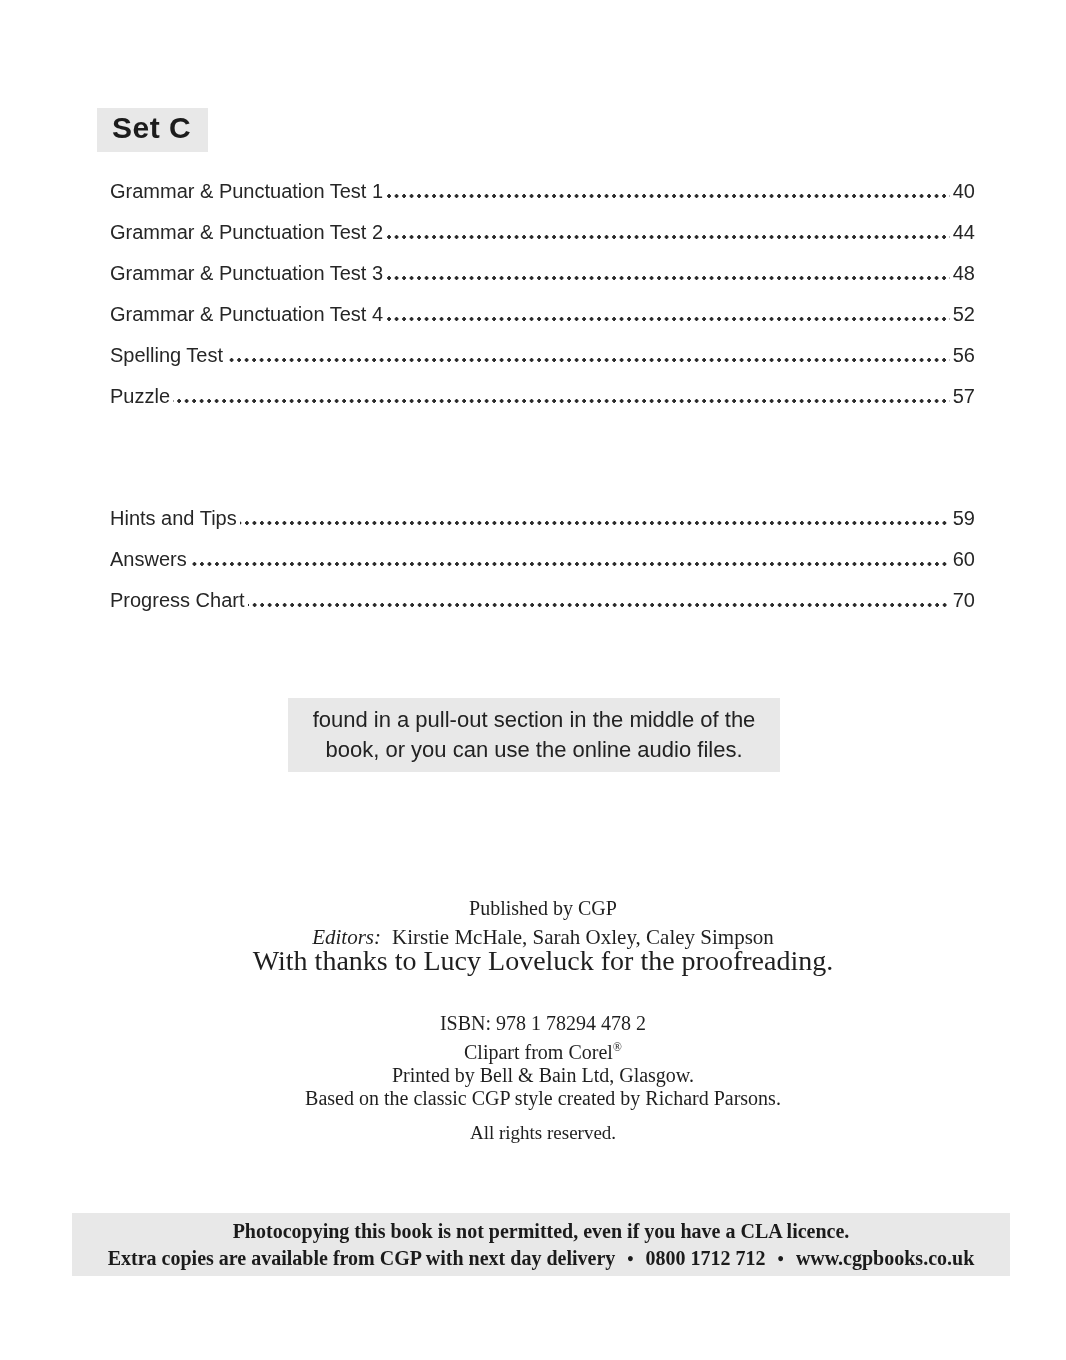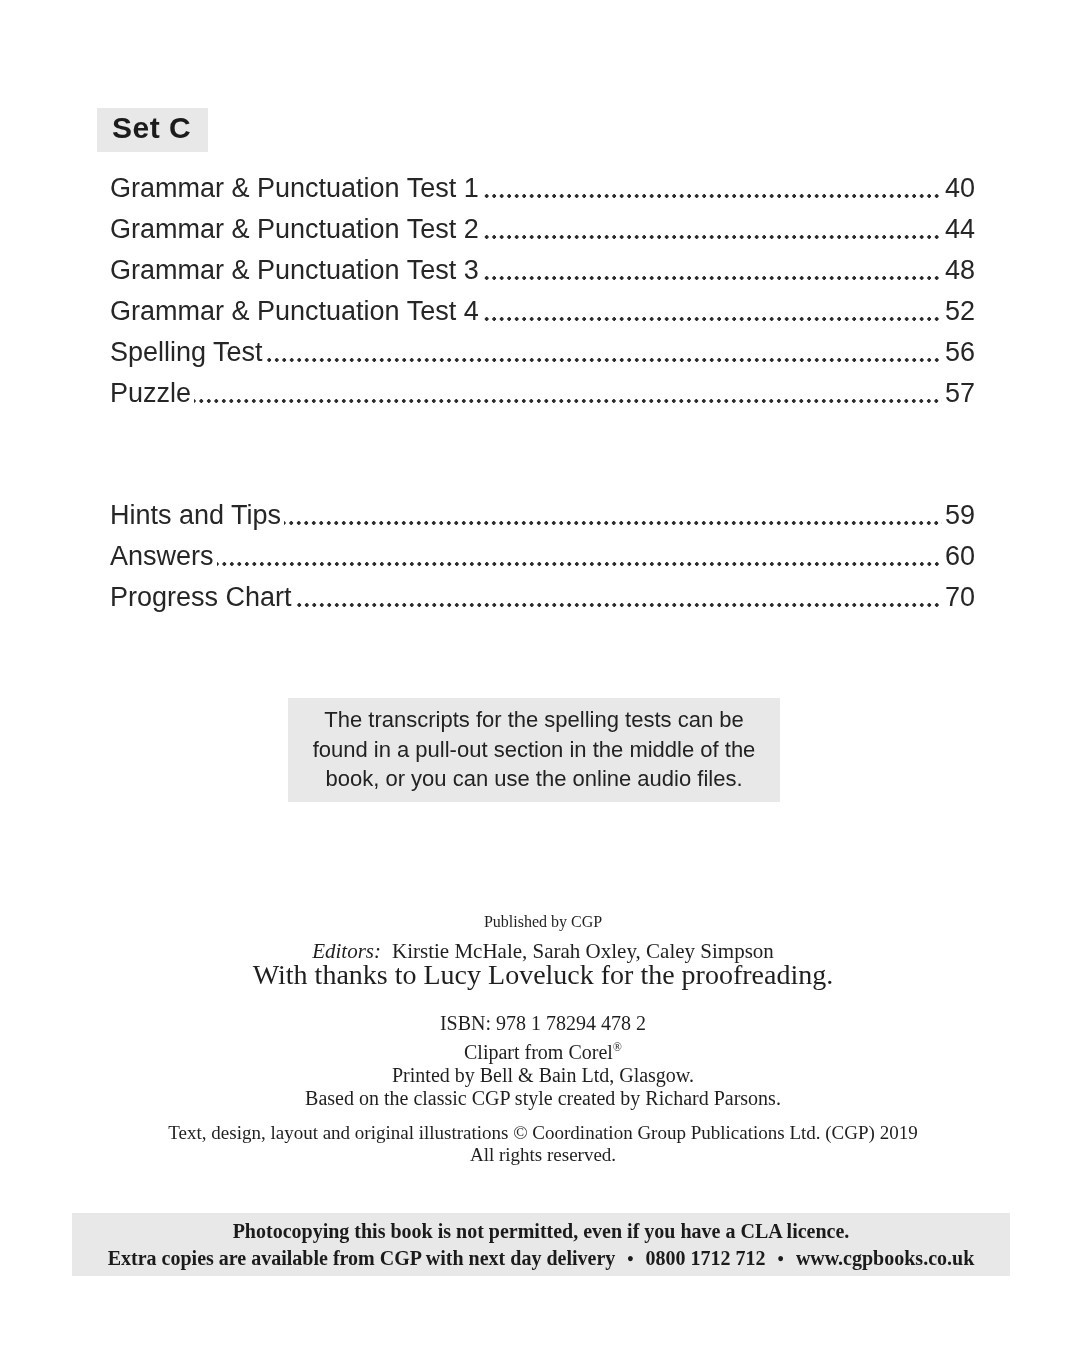--- a/index.html
+++ b/index.html
@@ -29,21 +29,21 @@
   }
 
   
   .toc-list { position: absolute; left: 110px; width: 865px; }
   .toc-list.set-c { top: 161px; }
   .toc-list.general { top: 488px; }
   .toc-row {
     display: flex;
     align-items: flex-end;
     height: 41px;
-    font-size: 27px;
+    font-size: 20px;
     color: #262626;
   }
   .toc-title { flex: none; white-space: nowrap; line-height: 1.05; }
   .toc-leader {
     flex: 1;
     height: 4px;
     margin: 0 3px 4px 3px;
     background-image: radial-gradient(circle at 2px 2px, #2a2a2a 1.6px, transparent 1.95px);
     background-size: 7.5px 4px;
     background-repeat: repeat-x;
@@ -70,21 +70,21 @@
     position: absolute;
     left: 20px;
     width: 1046px;
     text-align: center;
     font-family: "Liberation Serif", serif;
     color: #1f1f1f;
   }
   .colophon.block-1 { top: 893px; }
   .colophon.block-2 { top: 1012px; font-size: 20px; line-height: 23.5px; }
   .colophon.block-3 { top: 1122px; font-size: 19px; line-height: 22px; }
-  .published-by { font-size: 16px; line-height: 30px; margin-top: 14px; }
+  .published-by { font-size: 20px; line-height: 30px; }
   .editors-line { font-size: 21px; line-height: 23px; margin-top: 3px; }
   .editors-label { font-style: italic; margin-right: 11px; }
   .thanks-line { font-size: 28px; line-height: 23px; }
   .colophon sup { font-size: 60%; vertical-align: super; }
 
   
   .footer-bar {
     position: absolute;
     left: 72px;
     top: 1213px;
@@ -153,42 +153,40 @@
       <span class="toc-page">60</span>
     </div>
     <div class="toc-row">
       <span class="toc-title">Progress Chart</span>
       <span class="toc-leader"></span>
       <span class="toc-page">70</span>
     </div>
   </div>
 
   <div class="note-box">
-    <div>The transcripts for the spelling tests can be</div>
     <div>found in a pull-out section in the middle of the</div>
     <div>book, or you can use the online audio files.</div>
   </div>
 
   <div class="colophon block-1">
     <div class="published-by">Published by CGP</div>
     <div class="editors-line">
       <span class="editors-label">Editors:</span><span>Kirstie McHale, Sarah Oxley, Caley Simpson</span>
     </div>
     <div class="thanks-line">With thanks to Lucy Loveluck for the proofreading.</div>
   </div>
 
   <div class="colophon block-2">
     <div>ISBN: 978 1 78294 478 2</div>
     <div><span>Clipart from Corel</span><sup>®</sup></div>
     <div>Printed by Bell &amp; Bain Ltd, Glasgow.</div>
     <div>Based on the classic CGP style created by Richard Parsons.</div>
   </div>
 
   <div class="colophon block-3">
-    <div>Text, design, layout and original illustrations  ©  Coordination Group Publications Ltd. (CGP) 2019</div>
     <div>All rights reserved.</div>
   </div>
 
   <div class="footer-bar">
     <div>Photocopying this book is not permitted, even if you have a CLA licence.</div>
     <div>
       <span>Extra copies are available from CGP with next day delivery</span><span class="sep">•</span><span>0800 1712 712</span><span class="sep">•</span><span>www.cgpbooks.co.uk</span>
     </div>
   </div>
 

